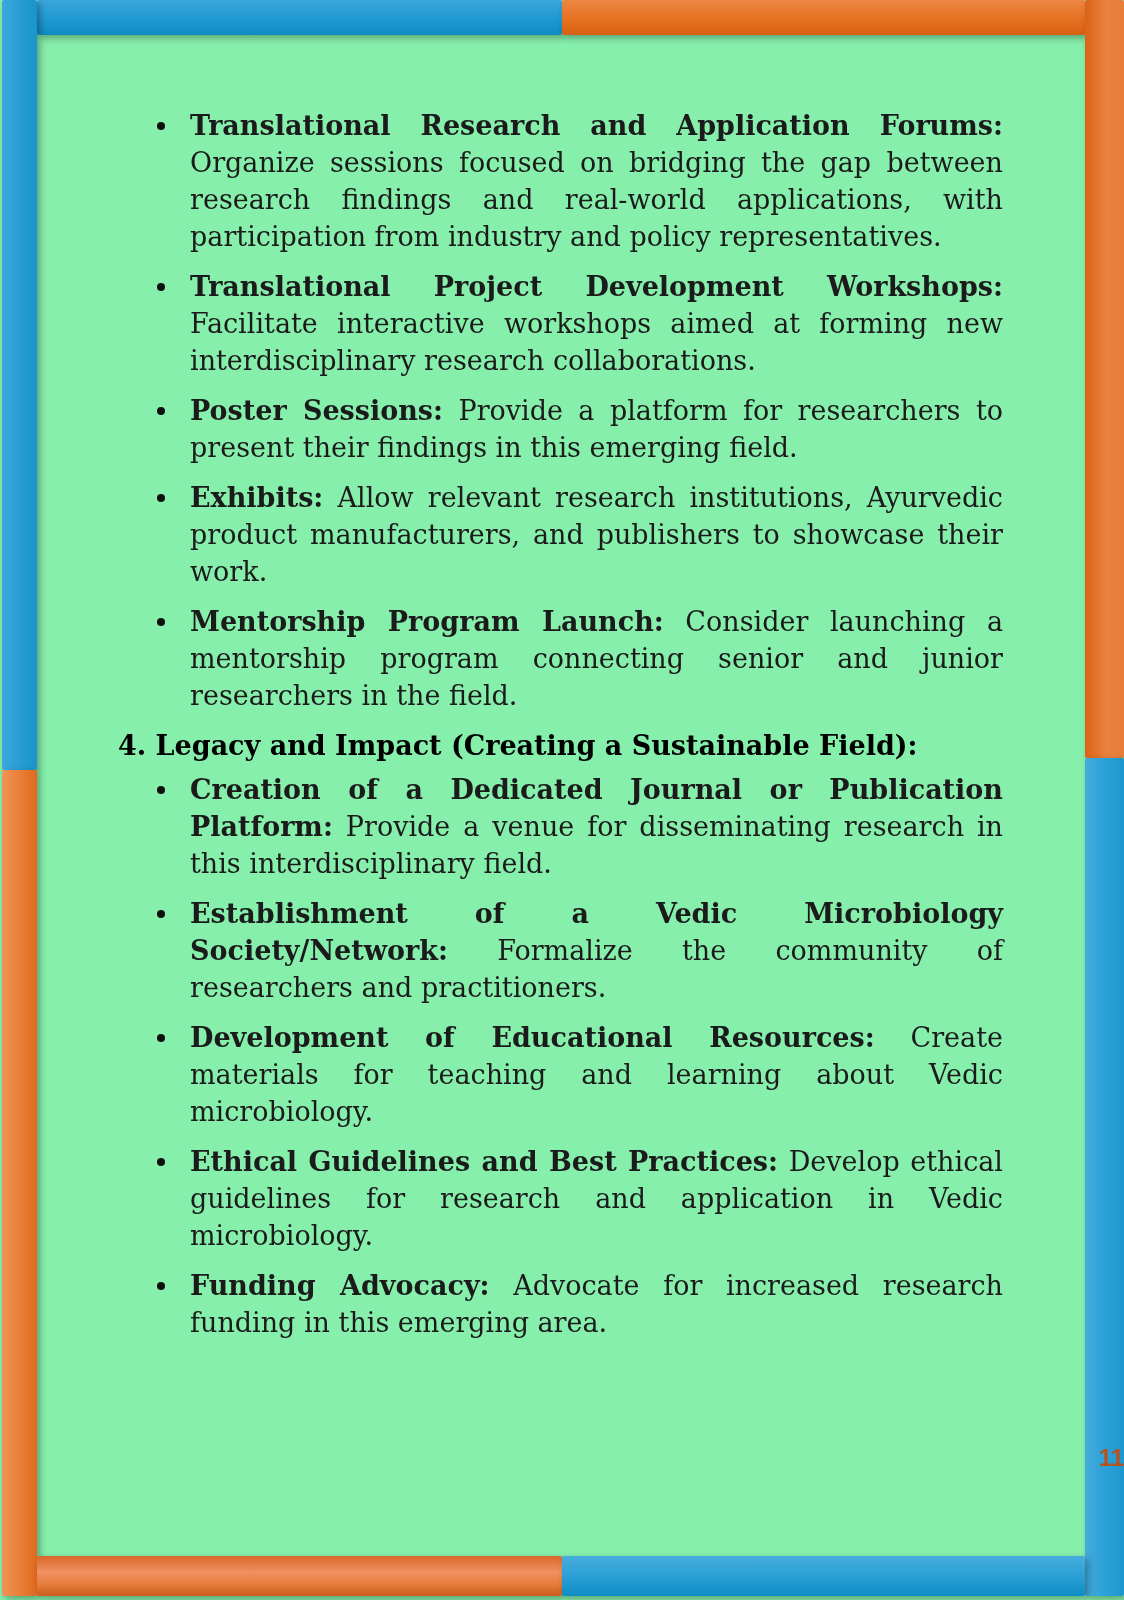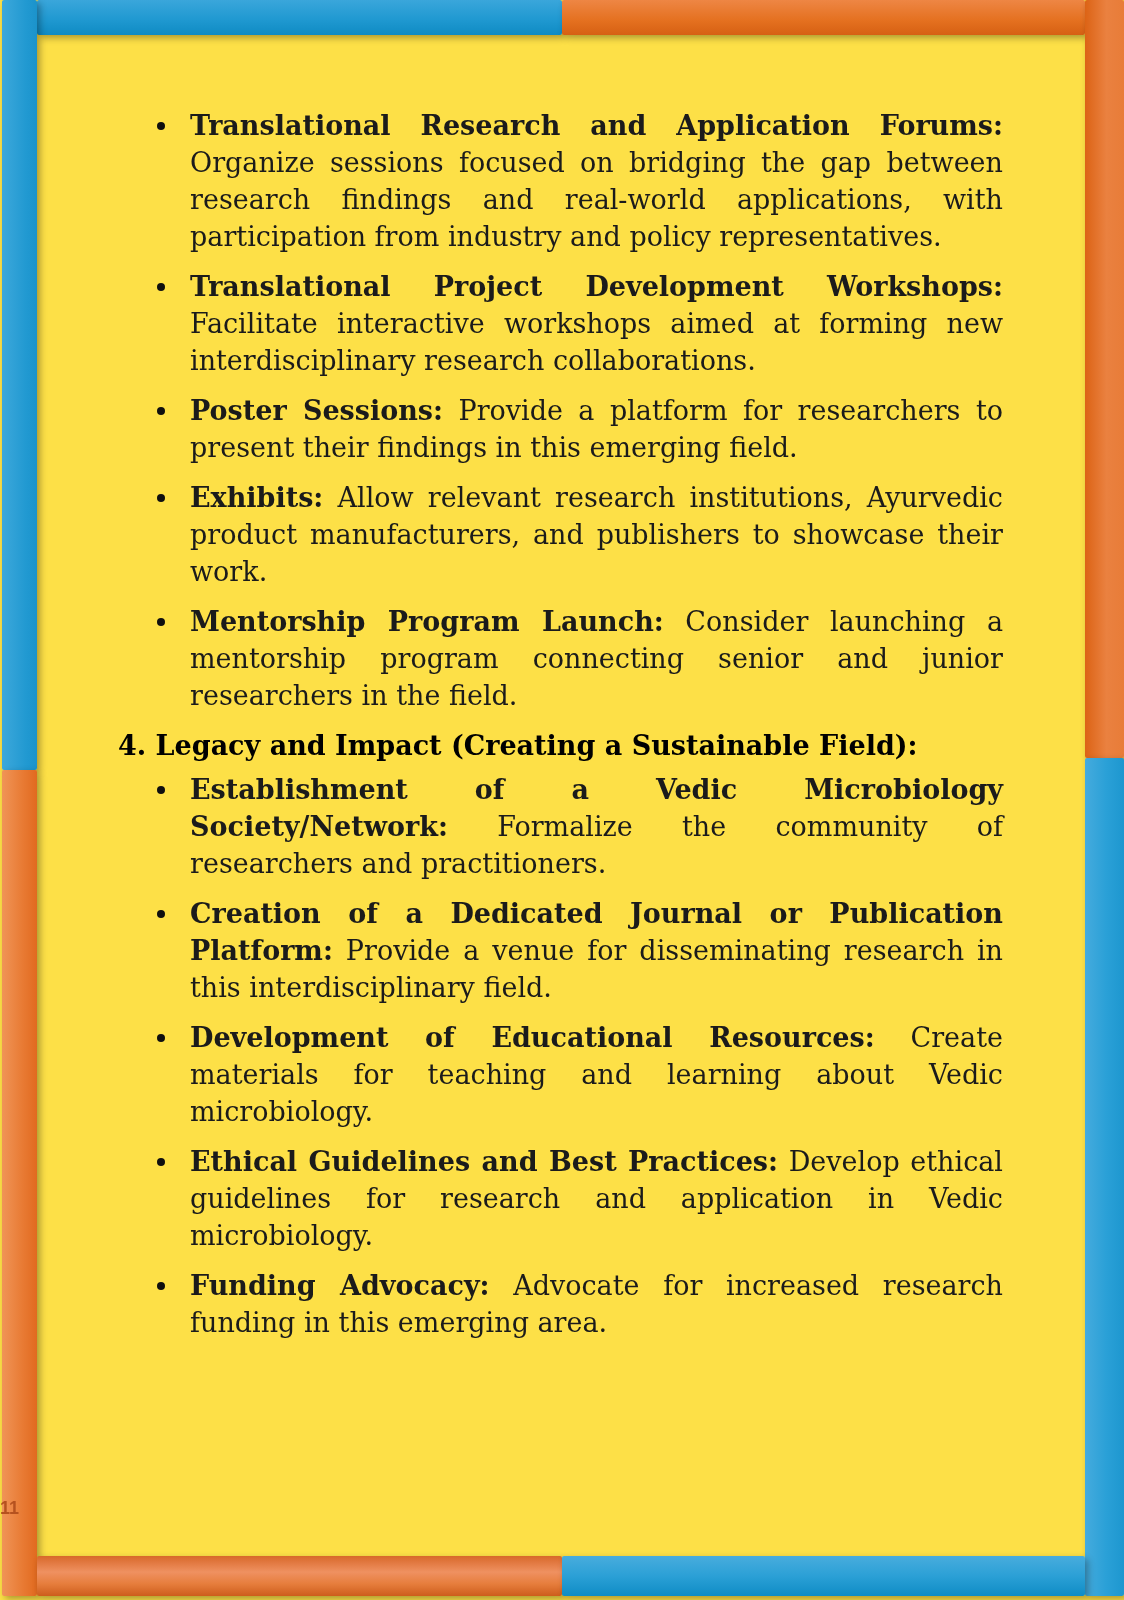--- a/index.html
+++ b/index.html
@@ -1,18 +1,18 @@
 <!DOCTYPE html>
 <html><head>
 <meta charset="utf-8">
 <style>
   html,body { margin:0; padding:0; background:#ffffff; }
   .sheet {
     position:relative; width:1124px; height:1600px;
-    background:#fde047; overflow:hidden;
+    background:#86efac; overflow:hidden;
   }
   
   .seg { position:absolute; border-radius:2px; box-shadow:3px 3px 7px rgba(0,0,0,0.32); }
   #seg-top-left     { left:37px;  top:0;       width:525px; height:35px;
     background:linear-gradient(180deg,#3aa6db 0%,#2099d1 55%,#0f8bc3 100%); }
   #seg-top-right    { left:562px; top:0;       width:523px; height:35px;
     background:linear-gradient(180deg,#ee8644 0%,#e4701f 60%,#d66013 100%); }
   #seg-bottom-left  { left:37px;  top:1556px;  width:525px; height:40px;
     background:linear-gradient(180deg,#d8682a 0%,#ef9161 40%,#e67d3c 70%,#cd5d1c 100%); }
   #seg-bottom-right { left:562px; top:1556px;  width:523px; height:40px;
@@ -38,22 +38,22 @@
   .dot {
     position:absolute; left:-33px; top:15px; width:8px; height:8px;
     border-radius:50%; background:#0f0f0f;
   }
   .lead { font-weight:bold; }
   h2.sec {
     font-size:27px; line-height:37px; font-weight:bold; color:#000;
     margin:0 0 7px -72px;
   }
   .pagenum {
-    position:absolute; left:0; top:1498px; width:100%; text-align:left;
-    font-family:"Liberation Sans",sans-serif; font-weight:700; font-size:18px;
+    position:absolute; left:0; top:1444px; width:100%; text-align:right;
+    font-family:"Liberation Sans",sans-serif; font-weight:700; font-size:24px;
     color:#b5521f;
   }
 </style>
 </head>
 <body>
 
 <div class="sheet">
 
   <div class="seg" id="seg-top-left"></div>
   <div class="seg" id="seg-top-right"></div>
@@ -87,25 +87,25 @@
         <span class="dot"></span>
         <span class="lead">Mentorship Program Launch:</span><span> Consider launching a mentorship program connecting senior and junior researchers in the field.</span>
       </li>
     </ul>
 
     <h2 class="sec">4. Legacy and Impact (Creating a Sustainable Field):</h2>
 
     <ul class="blist">
       <li>
         <span class="dot"></span>
-        <span class="lead">Establishment of a Vedic Microbiology Society/Network:</span><span> Formalize the community of researchers and practitioners.</span>
+        <span class="lead">Creation of a Dedicated Journal or Publication Platform:</span><span> Provide a venue for disseminating research in this interdisciplinary field.</span>
       </li>
       <li>
         <span class="dot"></span>
-        <span class="lead">Creation of a Dedicated Journal or Publication Platform:</span><span> Provide a venue for disseminating research in this interdisciplinary field.</span>
+        <span class="lead">Establishment of a Vedic Microbiology Society/Network:</span><span> Formalize the community of researchers and practitioners.</span>
       </li>
       <li>
         <span class="dot"></span>
         <span class="lead">Development of Educational Resources:</span><span> Create materials for teaching and learning about Vedic microbiology.</span>
       </li>
       <li>
         <span class="dot"></span>
         <span class="lead">Ethical Guidelines and Best Practices:</span><span> Develop ethical guidelines for research and application in Vedic microbiology.</span>
       </li>
       <li>

